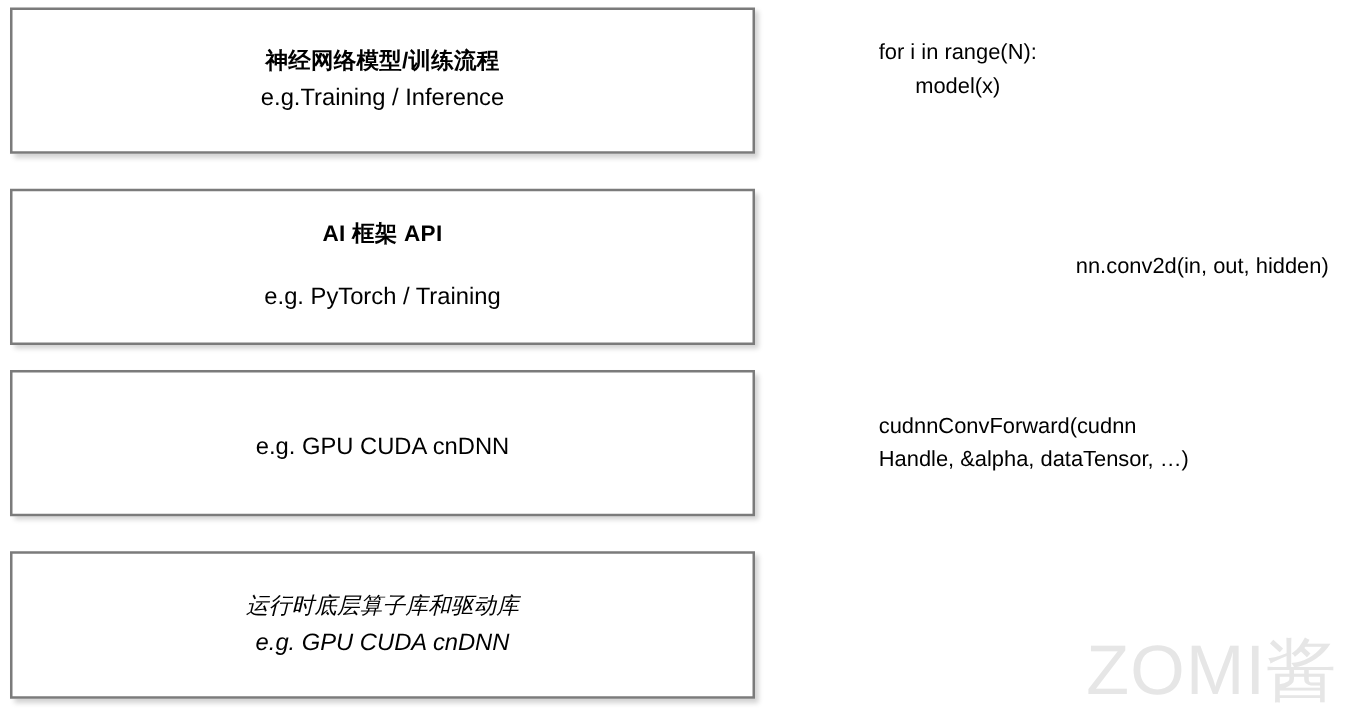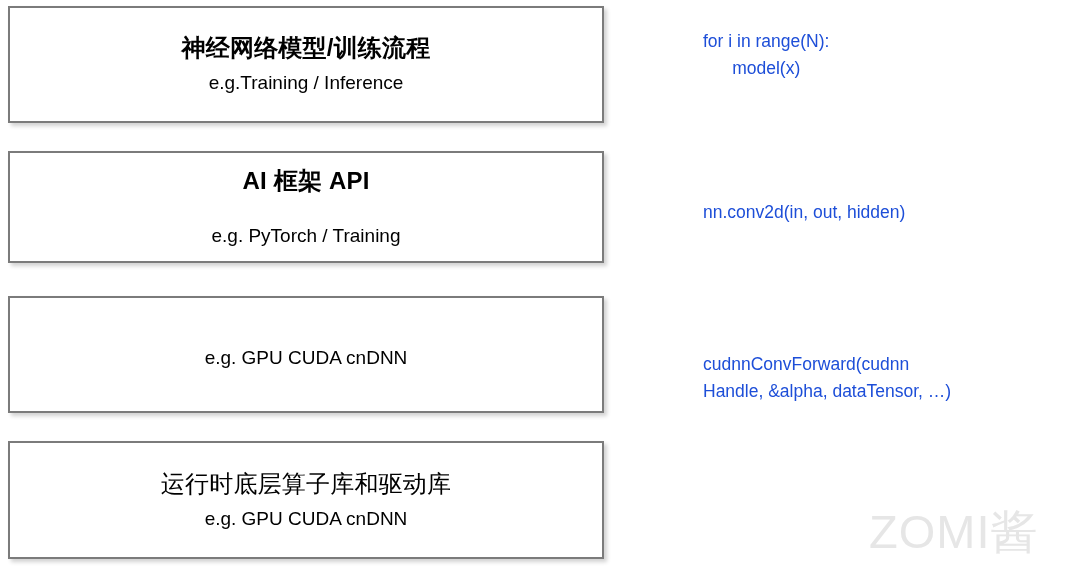--- a/index.html
+++ b/index.html
@@ -32,26 +32,26 @@
     background: #ffffff;
     border: 2px solid #7b7b7b;
     box-shadow: 3px 3px 4px rgba(0, 0, 0, 0.18);
     display: flex;
     flex-direction: column;
     align-items: center;
     justify-content: center;
   }
 
   .layer-box.b1 { top: 6px;   height: 117px; }
-  .layer-box.b2 { top: 151px; height: 112px; gap: 20px; }
+  .layer-box.b2 { top: 151px; height: 125px; gap: 20px; }
   .layer-box.b3 { top: 296px; height: 117px; }
-  .layer-box.b4 { top: 441px; height: 118px; }
+  .layer-box.b4 { top: 441px; height: 118px; font-style: italic; }
 
   .layer-title {
-    font-size: 24px;
+    font-size: 18px;
     line-height: 1.28;
     letter-spacing: 0.2px;
     text-align: center;
     white-space: pre;
   }
   .layer-title.bold { font-weight: 700; }
   .layer-title.regular { font-weight: 400; }
 
   .layer-subtitle {
     font-size: 19px;
@@ -64,34 +64,34 @@
 
   
   .code-note {
     position: absolute;
     left: 703px;
     width: 360px;
     font-size: 17.5px;
     line-height: 1.55;
     font-weight: 400;
     white-space: pre-wrap;
-    color: #1d4ed8;
+    color: #000000;
   }
 
   .code-note.c1 { top: 28px; }
-  .code-note.c2 { top: 199px; }
-  .code-note.c3 { top: 327px; margin-top: 24px; }
+  .code-note.c2 { top: 199px; text-align: right; }
+  .code-note.c3 { top: 327px; }
   .code-note.c4 { top: 475px; }
 
   
   #watermark {
     position: absolute;
     left: 869px;
     top: 508px;
-    font-size: 47px;
+    font-size: 56px;
     font-weight: 400;
     letter-spacing: 1px;
     line-height: 1;
     color: #e6e6e6;
     user-select: none;
     pointer-events: none;
     white-space: pre;
   }
 </style>
 </head>

